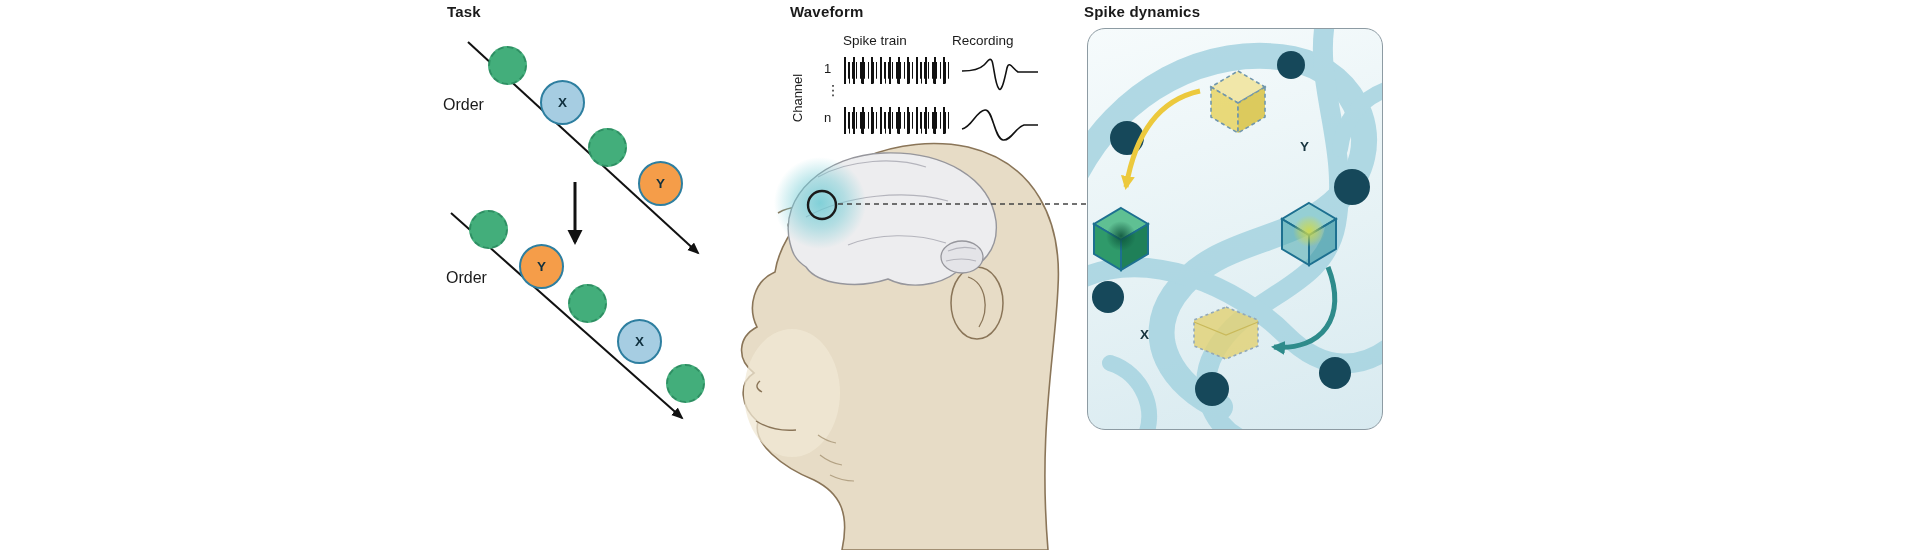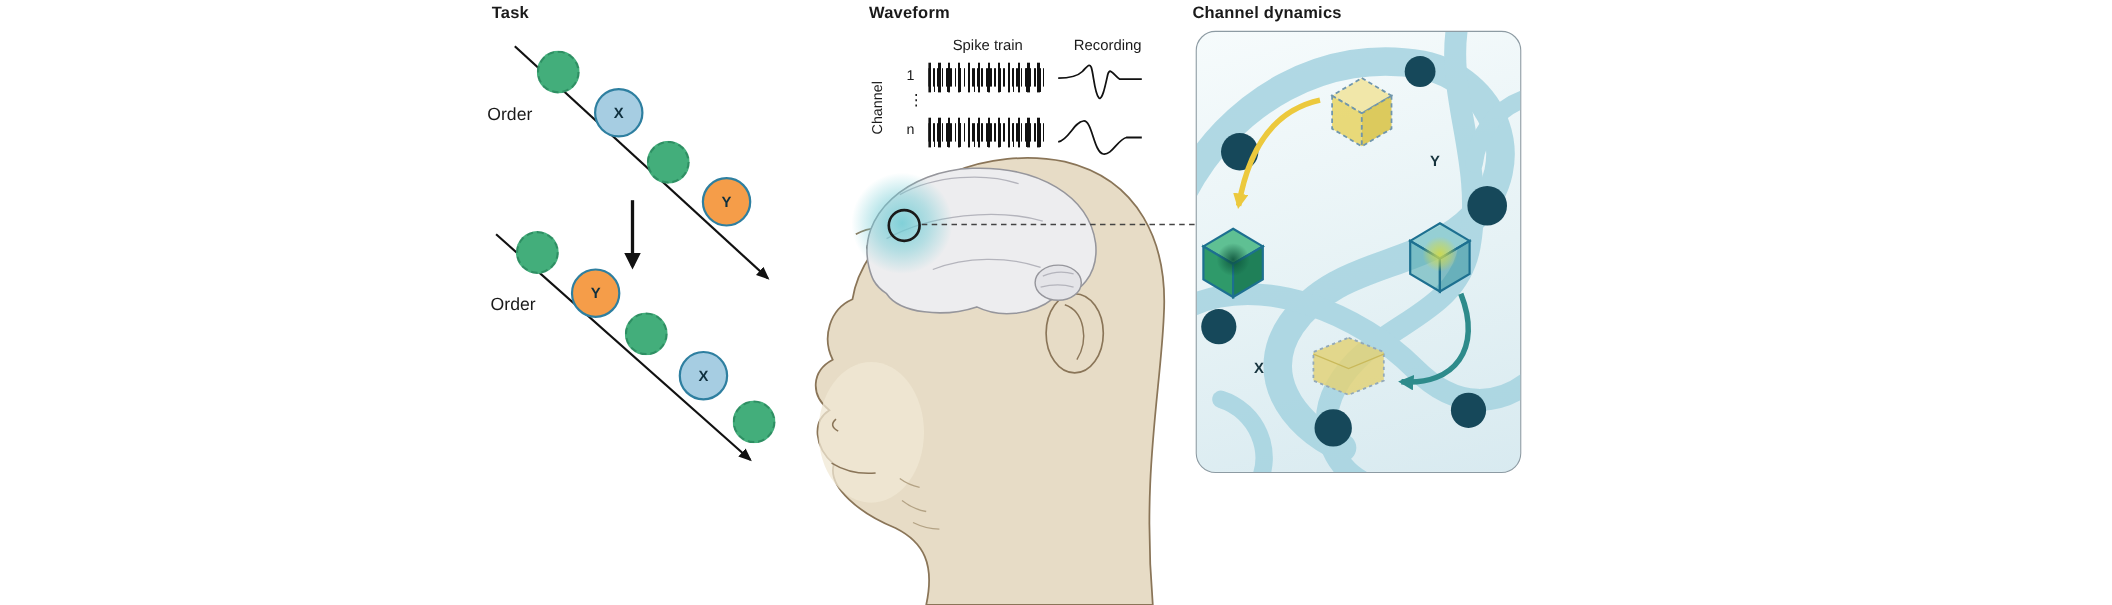--- a/index.html
+++ b/index.html
@@ -6,21 +6,21 @@
   .canvas{position:relative;width:1740px;height:550px;overflow:hidden;background:#fff;
           font-family:"Liberation Sans",sans-serif;color:#1a1a1a;padding-left:20px;}
   .abs{position:absolute;}
   .panel-title{position:absolute;font-size:15px;font-weight:bold;letter-spacing:.2px;}
   .order-label{position:absolute;font-size:16px;}
   .circle{position:absolute;border-radius:50%;display:flex;align-items:center;justify-content:center;box-sizing:border-box;}
   .distractor{width:39px;height:39px;background:#43ae7b;border:2.2px dashed #2e8f63;}
   .sample{width:45px;height:45px;border:2.5px solid #2e7fa0;font-weight:bold;font-size:13.5px;color:#10303e;}
   .sample-x{background:#a6cde2;}
   .sample-y{background:#f59d49;}
-  .col-header{position:absolute;font-size:13.5px;text-align:center;width:110px;}
+  .col-header{position:absolute;font-size:13.5px;width:110px;}
   .ch-text{position:absolute;font-size:13px;}
   .ch-rot{position:absolute;left:762px;top:90px;width:72px;height:16px;text-align:center;
           font-size:13px;transform:rotate(-90deg);}
   .ch-dots{position:absolute;font-size:14px;line-height:1;}
   .spike-band{position:absolute;width:106px;height:27px;
       background-image:
         repeating-linear-gradient(90deg,#111 0 1.5px,rgba(0,0,0,0) 1.5px 4px),
         repeating-linear-gradient(90deg,#111 0 2px,rgba(0,0,0,0) 2px 9px),
         repeating-linear-gradient(90deg,rgba(0,0,0,0) 0 5px,#111 5px 6px,rgba(0,0,0,0) 6px 12px);
       background-size:100% 62%,100% 100%,100% 80%;
@@ -120,21 +120,21 @@
     <ellipse cx="262" cy="132" rx="21" ry="16" fill="#e4e4e8" stroke="#96969c" stroke-width="1.3"></ellipse>
     <path d="M 248,126 q 14,-6 28,-2 M 246,136 q 16,-4 30,0" fill="none" stroke="#b4b4bc" stroke-width="1.1"></path>
     <circle cx="120" cy="78" r="46" fill="url(#cortexGlow)"></circle>
     <circle cx="122" cy="80" r="14" fill="none" stroke="#1a1a1a" stroke-width="2.4"></circle>
   </svg>
 
   <svg class="abs" style="left:820px;top:198px" width="280" height="12" viewBox="0 0 280 12">
     <line x1="18" y1="6" x2="270" y2="6" stroke="#444" stroke-width="1.4" stroke-dasharray="5 4"></line>
   </svg>
 
-  <div class="panel-title" style="left:1084px;top:3px">Channel dynamics</div>
+  <div class="panel-title" style="left:1084px;top:3px">Spike dynamics</div>
 
   <div class="nd-panel">
     <svg width="296" height="402" viewBox="0 0 296 402" style="position:absolute;left:0;top:0">
       <defs>
         <marker id="ahy" markerUnits="userSpaceOnUse" markerWidth="20" markerHeight="18" refX="11" refY="7" orient="auto">
           <path d="M0,0 L14,7 L0,14 Z" fill="#ecc93d"></path>
         </marker>
         <marker id="aht" markerUnits="userSpaceOnUse" markerWidth="20" markerHeight="18" refX="11" refY="7" orient="auto">
           <path d="M0,0 L14,7 L0,14 Z" fill="#2e8b8b"></path>
         </marker>

